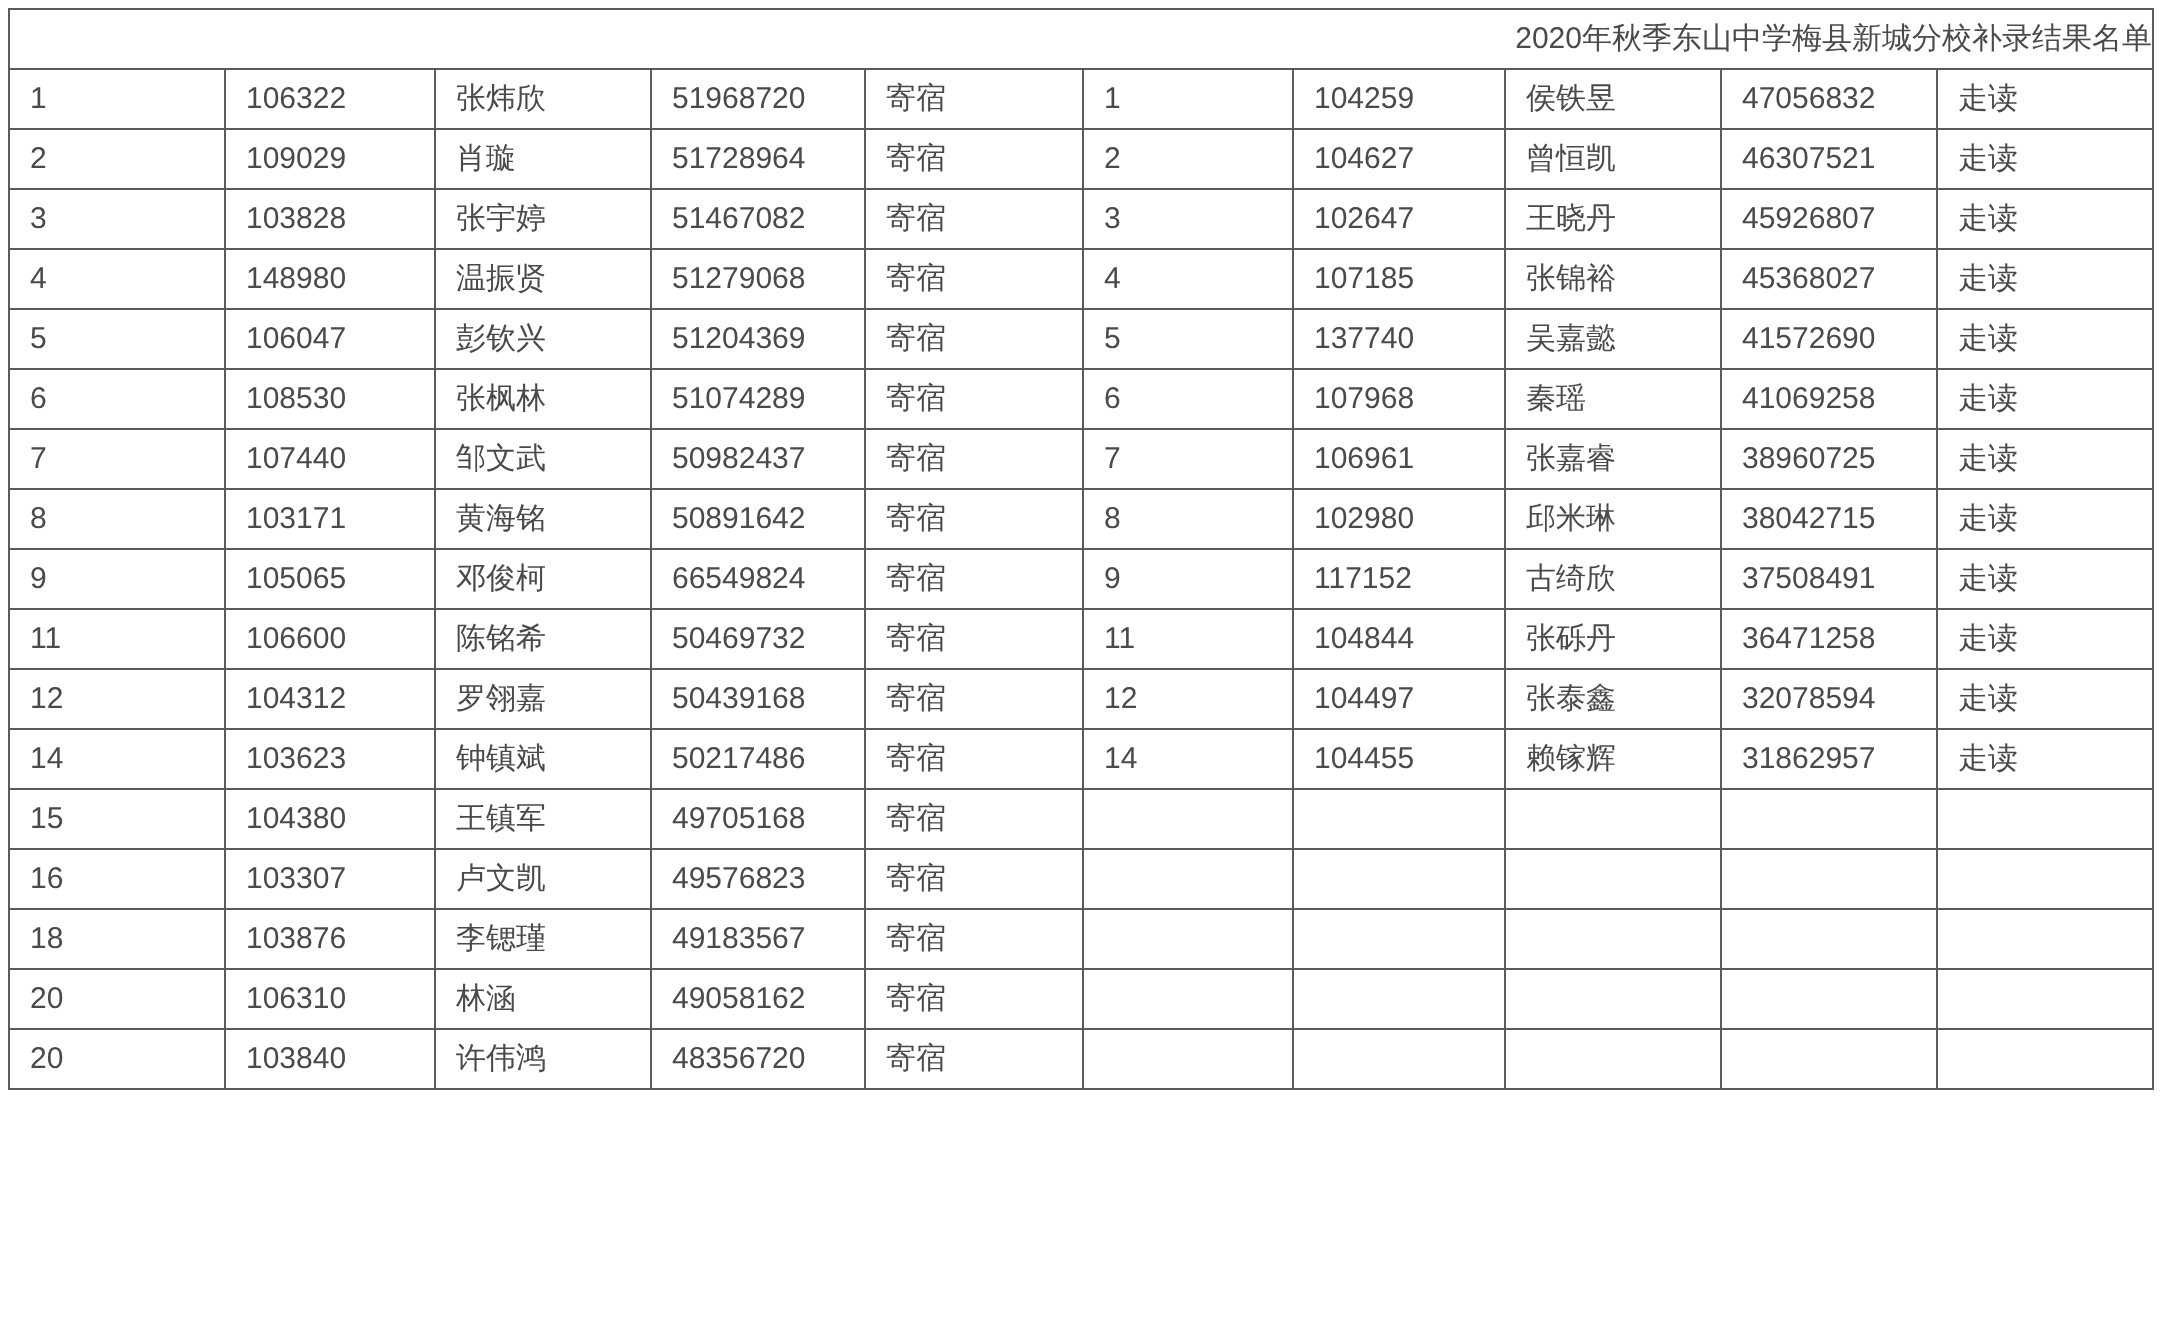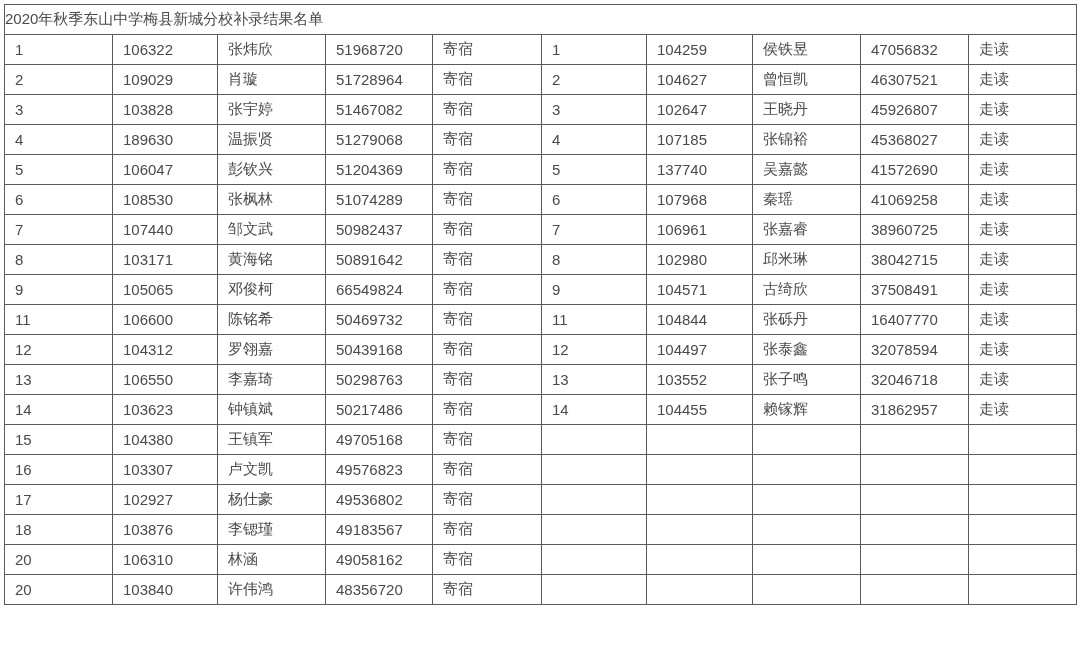--- a/index.html
+++ b/index.html
@@ -31,21 +31,21 @@
       padding: 0 0 0 10px;
       font-size: 15px;
       font-weight: normal;
       text-align: left;
       vertical-align: middle;
       white-space: nowrap;
       overflow: hidden;
       color: #4a4a4a;
     }
     .title-cell {
-      text-align: left;
+      text-align: right;
       padding: 0;
       font-size: 15px;
       height: 29px;
     }
     col.c0 { width: 108px; }
     col.c1 { width: 105px; }
     col.c2 { width: 108px; }
     col.c3 { width: 107px; }
     col.c4 { width: 109px; }
     col.c5 { width: 105px; }
@@ -108,21 +108,21 @@
           <td>51467082</td>
           <td>寄宿</td>
           <td>3</td>
           <td>102647</td>
           <td>王晓丹</td>
           <td>45926807</td>
           <td>走读</td>
         </tr>
         <tr>
           <td>4</td>
-          <td>189630</td>
+          <td>148980</td>
           <td>温振贤</td>
           <td>51279068</td>
           <td>寄宿</td>
           <td>4</td>
           <td>107185</td>
           <td>张锦裕</td>
           <td>45368027</td>
           <td>走读</td>
         </tr>
         <tr>
@@ -173,62 +173,50 @@
           <td>38042715</td>
           <td>走读</td>
         </tr>
         <tr>
           <td>9</td>
           <td>105065</td>
           <td>邓俊柯</td>
           <td>66549824</td>
           <td>寄宿</td>
           <td>9</td>
-          <td>104571</td>
+          <td>117152</td>
           <td>古绮欣</td>
           <td>37508491</td>
           <td>走读</td>
         </tr>
         <tr>
           <td>11</td>
           <td>106600</td>
           <td>陈铭希</td>
           <td>50469732</td>
           <td>寄宿</td>
           <td>11</td>
           <td>104844</td>
           <td>张砾丹</td>
-          <td>16407770</td>
+          <td>36471258</td>
           <td>走读</td>
         </tr>
         <tr>
           <td>12</td>
           <td>104312</td>
           <td>罗翎嘉</td>
           <td>50439168</td>
           <td>寄宿</td>
           <td>12</td>
           <td>104497</td>
           <td>张泰鑫</td>
           <td>32078594</td>
           <td>走读</td>
         </tr>
         <tr>
-          <td>13</td>
-          <td>106550</td>
-          <td>李嘉琦</td>
-          <td>50298763</td>
-          <td>寄宿</td>
-          <td>13</td>
-          <td>103552</td>
-          <td>张子鸣</td>
-          <td>32046718</td>
-          <td>走读</td>
-        </tr>
-        <tr>
           <td>14</td>
           <td>103623</td>
           <td>钟镇斌</td>
           <td>50217486</td>
           <td>寄宿</td>
           <td>14</td>
           <td>104455</td>
           <td>赖镓辉</td>
           <td>31862957</td>
           <td>走读</td>
@@ -243,32 +231,20 @@
           <td></td>
           <td></td>
           <td></td>
           <td></td>
         </tr>
         <tr>
           <td>16</td>
           <td>103307</td>
           <td>卢文凯</td>
           <td>49576823</td>
-          <td>寄宿</td>
-          <td></td>
-          <td></td>
-          <td></td>
-          <td></td>
-          <td></td>
-        </tr>
-        <tr>
-          <td>17</td>
-          <td>102927</td>
-          <td>杨仕豪</td>
-          <td>49536802</td>
           <td>寄宿</td>
           <td></td>
           <td></td>
           <td></td>
           <td></td>
           <td></td>
         </tr>
         <tr>
           <td>18</td>
           <td>103876</td>

